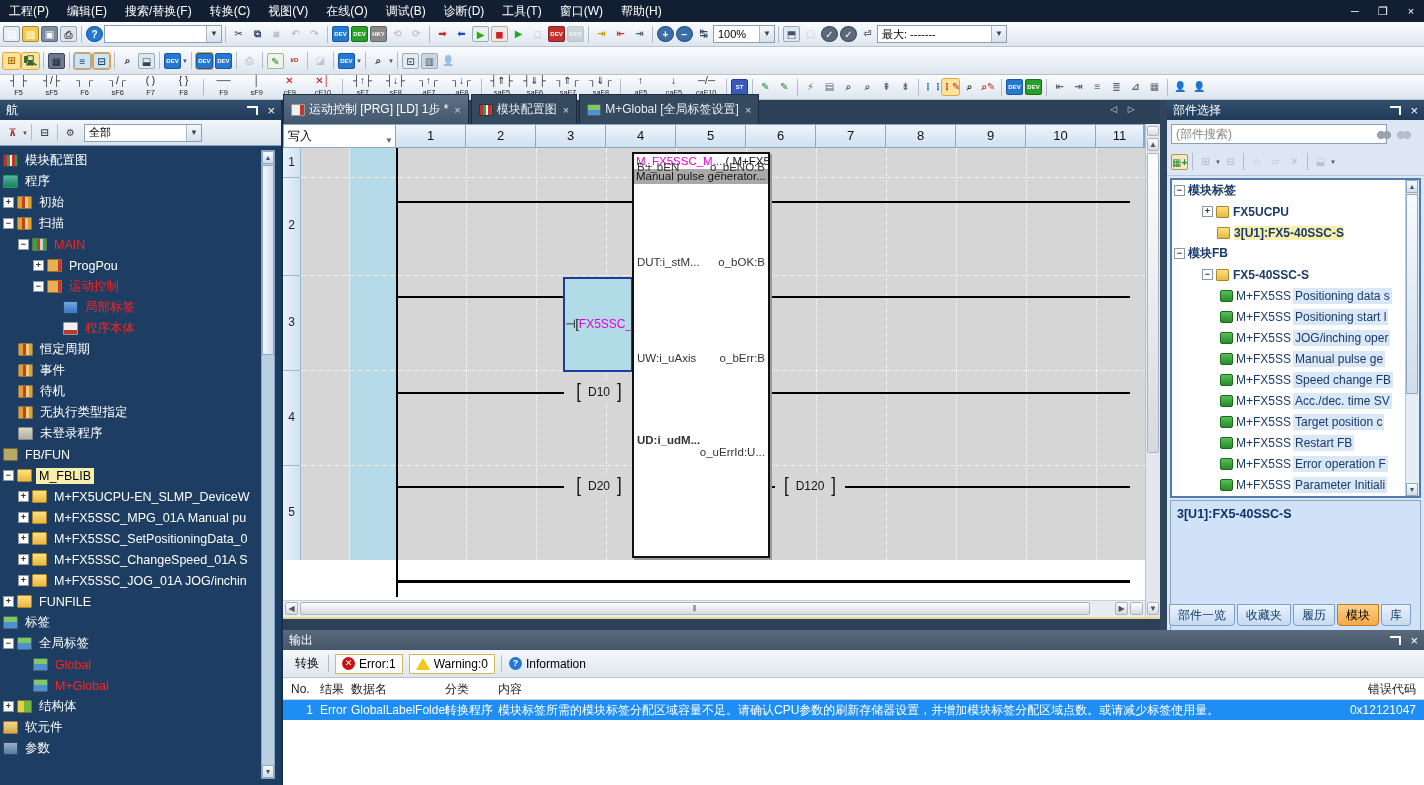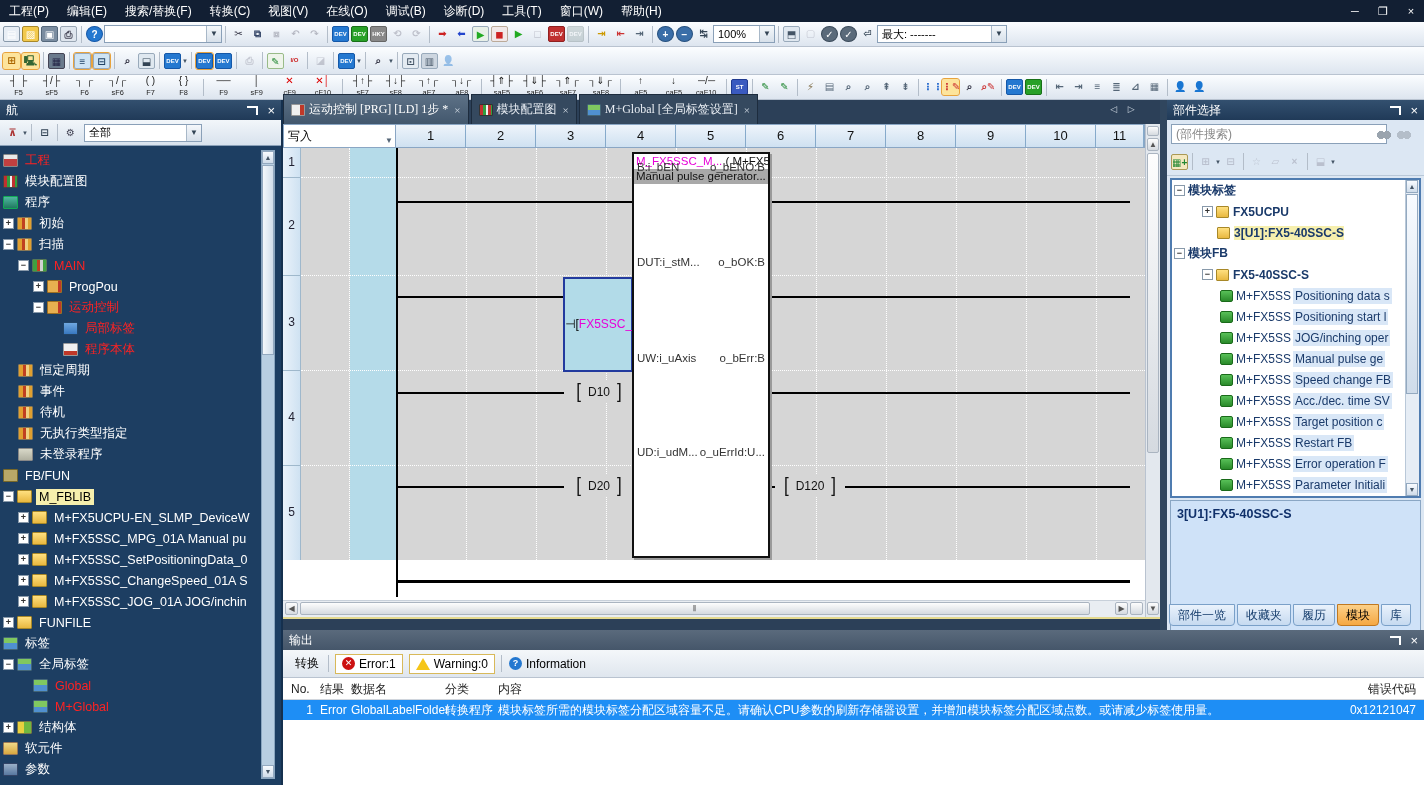--- a/index.html
+++ b/index.html
@@ -67,21 +67,21 @@
   .ti.param{background:linear-gradient(#9ab0c8,#5878a0);border:1px solid #346;}
   #nav-vsb{position:absolute;right:6px;top:50px;width:14px;bottom:6px;background:#b9cfe2;border:1px solid #8aa6c0;}
   .sb-btn{position:absolute;left:0;width:12px;height:13px;background:linear-gradient(#f8fbff,#cfdcea);border:1px solid #93a9c0;
       font-size:7px;color:#456;text-align:center;line-height:12px;}
   #nav-thumb{position:absolute;left:0;top:14px;width:12px;height:190px;background:linear-gradient(90deg,#f4f8fc,#d2dfec);border:1px solid #93a9c0;}
 
   
   #editor{left:283px;top:100px;width:877px;height:530px;background:#fff;}
   #tabbar{position:absolute;left:0;top:0;width:100%;height:24px;background:#2c4058;display:flex;align-items:flex-end;}
   .etab{height:30px;display:flex;align-items:center;padding:11px 7px;color:#e8edf3;background:#35495f;
-        border:1px solid #1d2c3e;border-bottom:none;margin-right:2px;font-size:12px;white-space:nowrap;font-family:Liberation Serif, serif;}
+        border:1px solid #1d2c3e;border-bottom:none;margin-right:2px;font-size:12px;white-space:nowrap;}
   .etab.active{background:linear-gradient(#5d7186,#42576d);color:#fff;}
   .etab .tx{margin-left:4px;margin-right:6px;}
   .etab .cx{font-size:11px;color:#cdd6e0;}
   .eti{width:14px;height:12px;border-radius:1px;}
   .eti.prog{background:#f0f0f0;border:1px solid #999;box-shadow:inset -4px 0 #c03828;}
   .eti.modcfg{background:repeating-linear-gradient(90deg,#c03030 0 3px,#30a040 3px 6px,#f0f0f0 6px 8px);border:1px solid #333;}
   .eti.gtable{background:linear-gradient(#80c860 50%,#5090d0 50%);border:1px solid #467;}
   #tab-scroll{position:absolute;right:2px;top:4px;color:#cfd8e2;font-size:9px;letter-spacing:4px;}
 
   
@@ -422,24 +422,20 @@
           <span class="ic" style="color: rgb(51, 68, 85);">⊟</span>
           <span class="tsep"></span>
           <span class="ic" style="color: rgb(68, 68, 85);">⚙</span>
         </span>
       <span class="combo" style="width:118px;margin-left:4px;">
         <span>全部</span>
         <span class="arr">▼</span>
       </span>
     </div>
     <div id="nav-tree">
-        <div class="trow red" style="padding-left: 3px;">
-          <span class="ti proj"></span>
-          <span class="lab">工程</span>
-        </div>
         <div class="trow" style="padding-left: 3px;">
           <span class="ti modcfg"></span>
           <span class="lab">模块配置图</span>
         </div>
         <div class="trow" style="padding-left: 3px;">
           <span class="ti prog"></span>
           <span class="lab">程序</span>
         </div>
         <div class="trow" style="padding-left: 3px;">
           <span class="expander">+</span>
@@ -687,21 +683,21 @@
           <span class="typ">( M+FX5</span>
         </div>
         <div class="h2">Manual pulse generator...</div>
         <div id="fb-pins">
             <div class="pinL" style="top: 7px;">B:i_bEN</div>
             <div class="pinR" style="top: 7px;">o_bENO:B</div>
             <div class="pinL" style="top: 102px;">DUT:i_stM...</div>
             <div class="pinR" style="top: 102px;">o_bOK:B</div>
             <div class="pinL" style="top: 198px;">UW:i_uAxis</div>
             <div class="pinR" style="top: 198px;">o_bErr:B</div>
-            <div class="pinL" style="top: 292px;">UD:i_udM...</div>
+            <div class="pinL" style="top: 280px; font-weight: bold;">UD:i_udM...</div>
             <div class="pinR" style="top: 292px;">o_uErrId:U...</div>
           </div>
       </div>
     </div>
 
     <div id="e-vsb">
       <span class="sb2" style="left:1px;top:2px;width:12px;height:10px;"></span>
       <span class="sb2" style="left:1px;top:14px;width:12px;height:13px;line-height:12px;">▲</span>
       <span class="sb2" style="left:1px;top:29px;width:12px;height:300px;"></span>
       <span class="sb2" style="left:1px;bottom:2px;width:12px;height:13px;line-height:12px;">▼</span>

